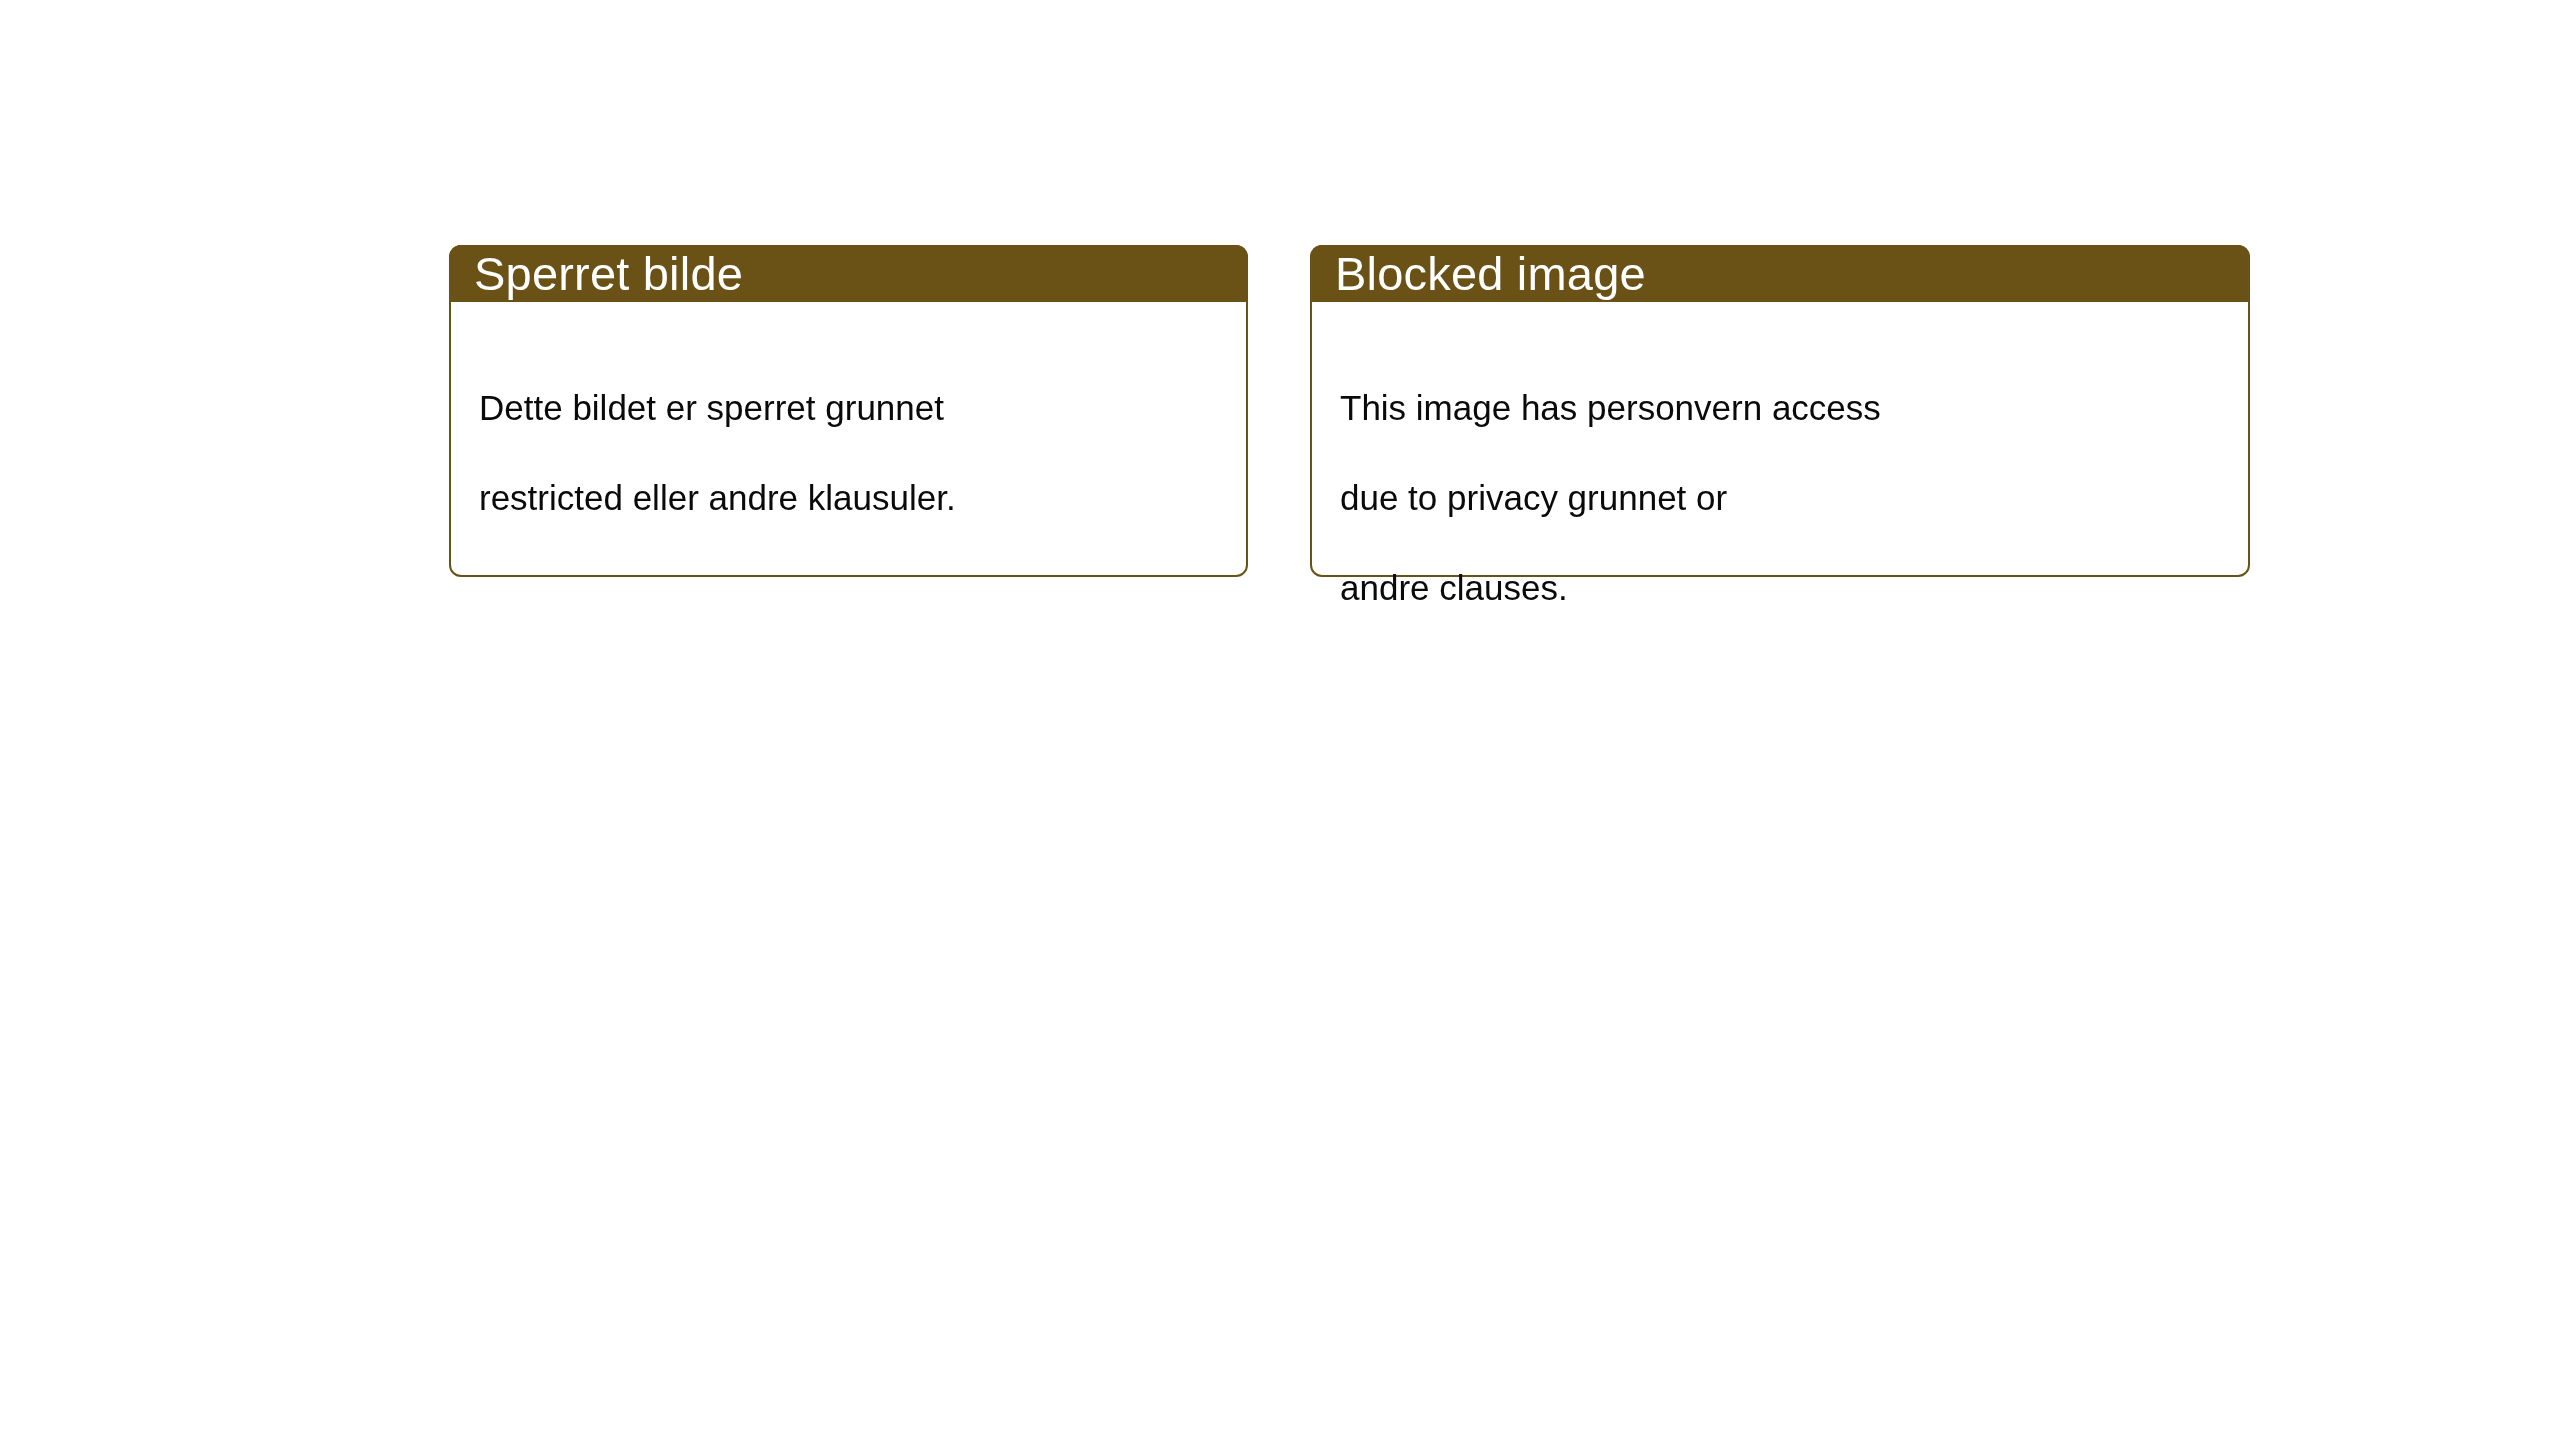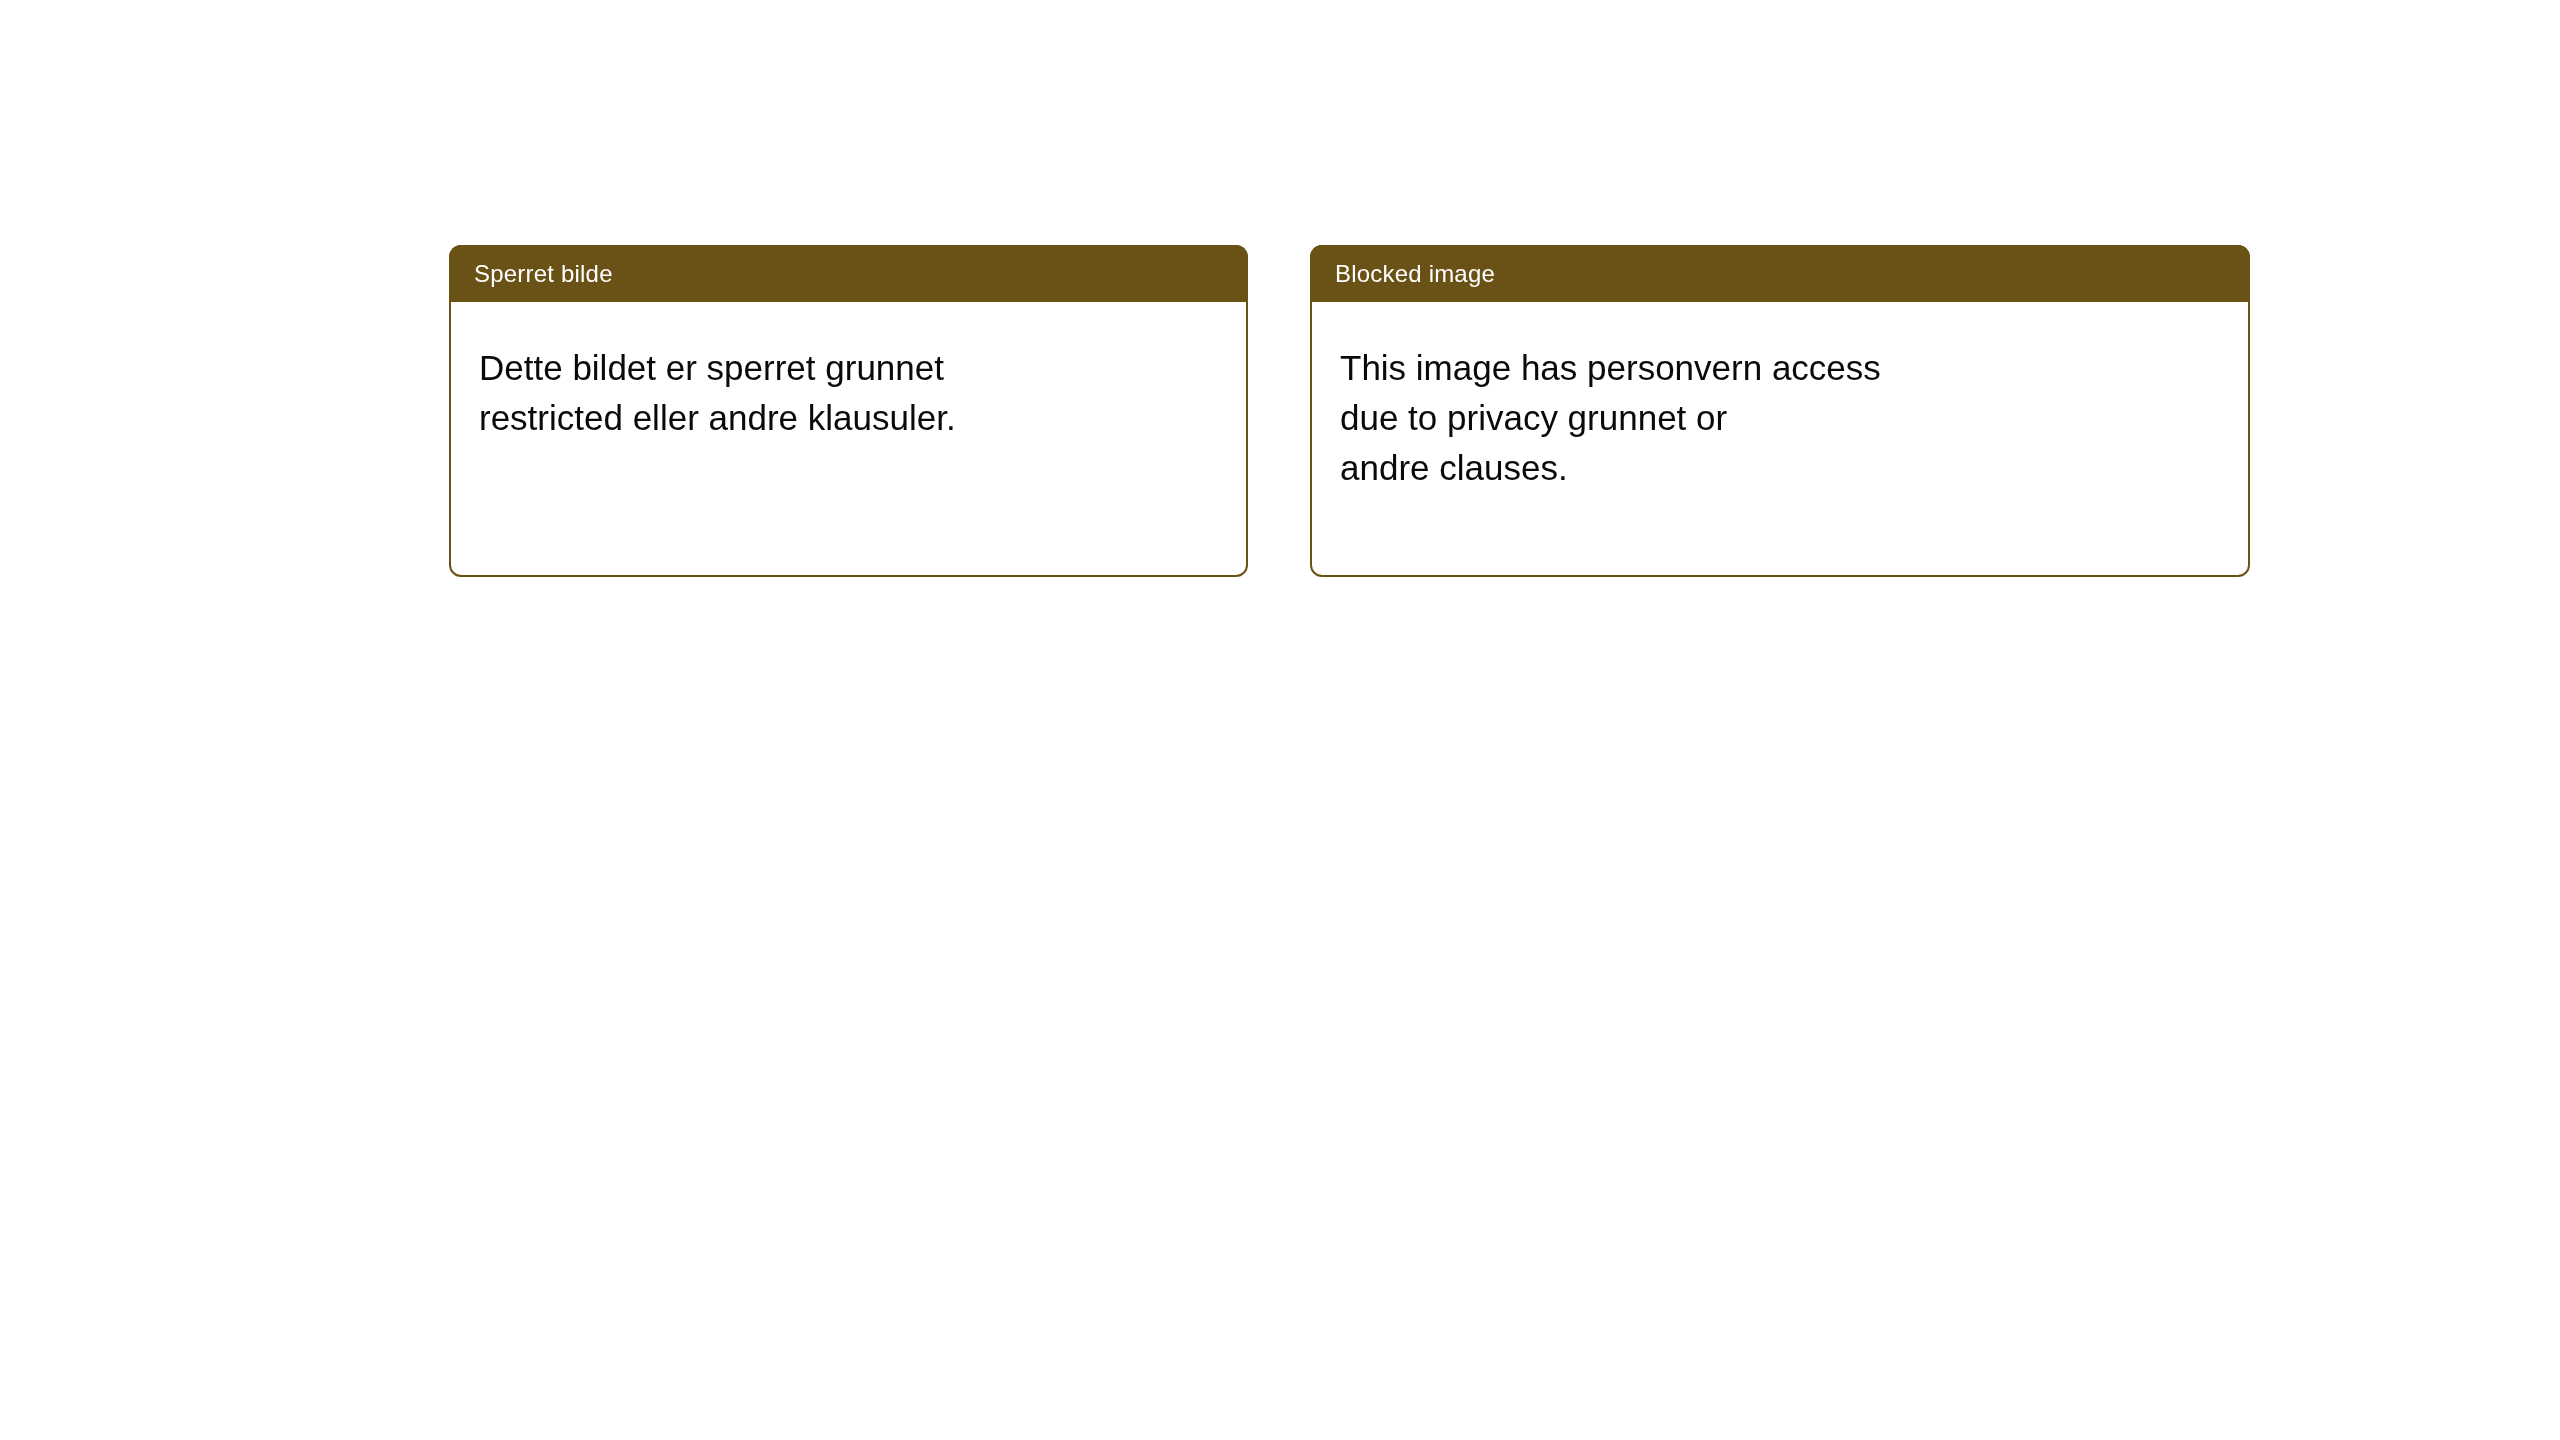--- a/index.html
+++ b/index.html
@@ -31,33 +31,34 @@
     margin: -2px -2px 0 -2px;
     background: #6a5216;
     border-radius: 12px 12px 0 0;
     display: flex;
     align-items: center;
     padding: 0 25px;
     box-sizing: border-box;
   }
   .notice-card .card-title {
     color: #ffffff;
-    font-size: 24px;
+    font-size: 47px;
     font-weight: 400;
     letter-spacing: 0.2px;
     white-space: nowrap;
   }
   .notice-card .card-body {
     padding: 41px 28px 0 28px;
     color: #0a0a0a;
     font-size: 35px;
     line-height: 50px;
   }
   .notice-card .body-line {
     white-space: nowrap;
+    margin-top: 40px;
   }
 </style>
 </head>
 <body>
 
 <div class="screen">
 
   <div class="notice-card card-no">
     <div class="card-header">
       <span class="card-title">Sperret bilde</span>

